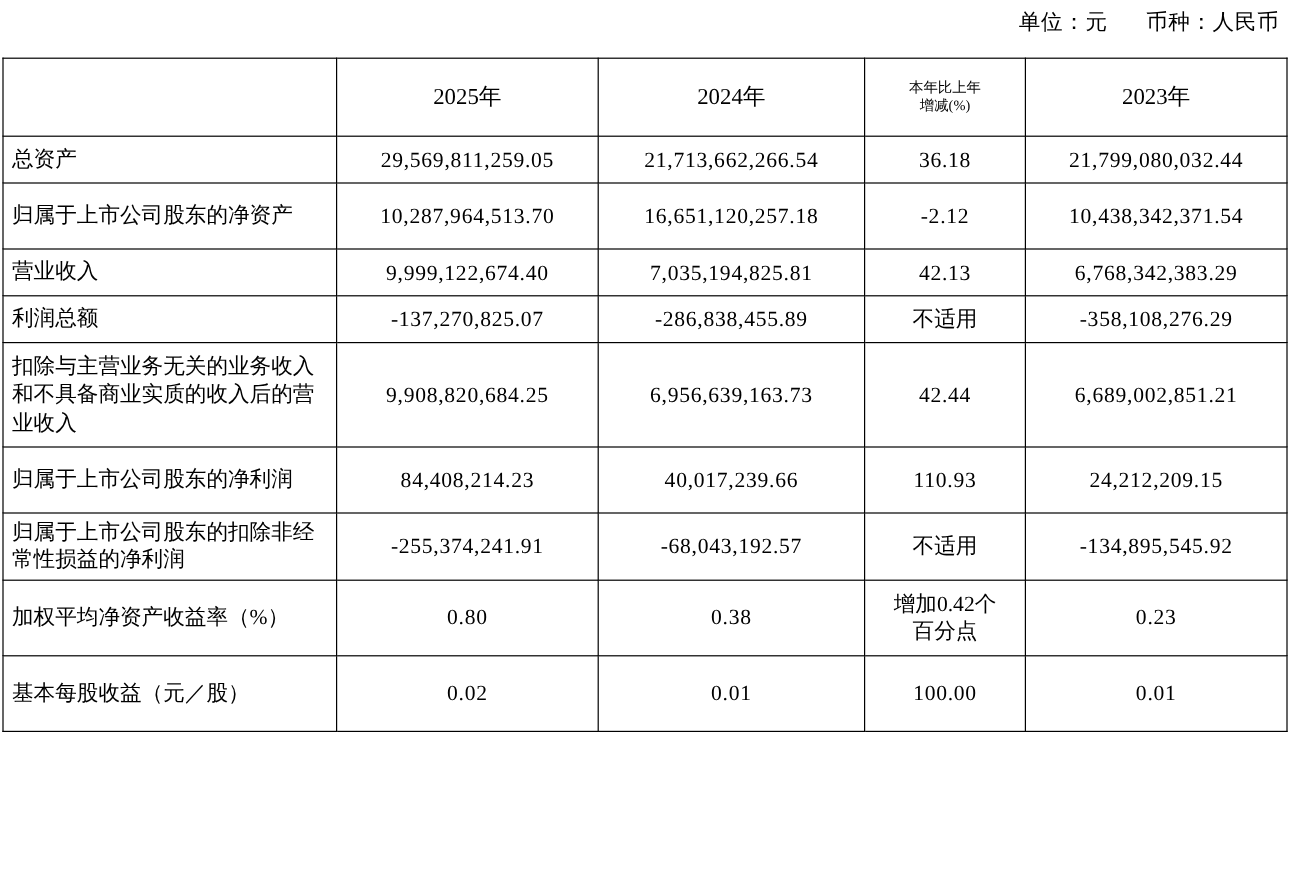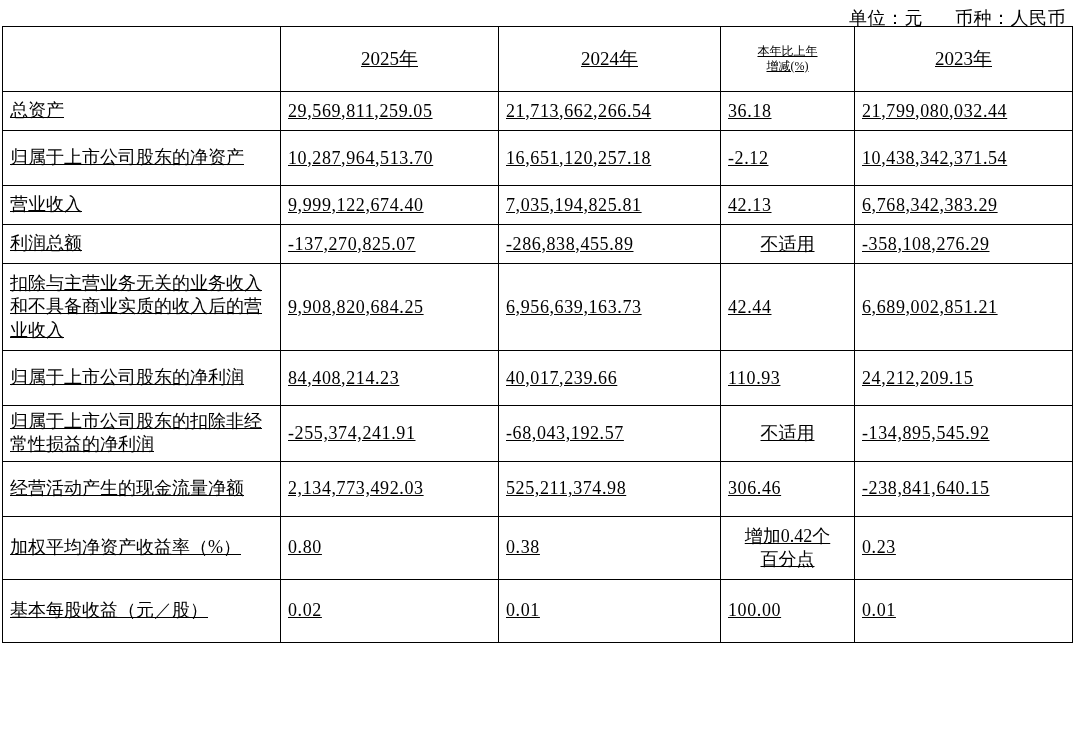--- a/index.html
+++ b/index.html
@@ -27,27 +27,26 @@
     font-size: 18px;
     letter-spacing: 0.5px;
     white-space: nowrap;
   }
   .unit-line .gap {
     display: inline-block;
     width: 22px;
   }
   table.fin {
     position: absolute;
-    top: 26px;
+    top: 48px;
     left: 2px;
     width: 1070px;
     border-collapse: collapse;
     table-layout: fixed;
     font-size: 18px;
-    text-decoration: underline;
   }
   table.fin td, table.fin th {
     border: 1px solid #000000;
     padding: 4px 7px;
     vertical-align: middle;
     font-weight: normal;
   }
   col.c-item { width: 278px; }
   col.c-y1   { width: 218px; }
   col.c-y2   { width: 222px; }
@@ -61,21 +60,21 @@
   }
   thead td.hdr-chg {
     font-size: 12px;
     line-height: 1.25;
   }
   td.item {
     text-align: left;
     line-height: 1.3;
   }
   td.num {
-    text-align: left;
+    text-align: center;
     font-family: "Liberation Serif", "DejaVu Serif", serif;
     letter-spacing: 0.6px;
     white-space: nowrap;
   }
   td.num.center {
     text-align: center;
     letter-spacing: 0;
   }
   td.chg-two {
     text-align: center;
@@ -169,27 +168,20 @@
       </tr>
 
       <tr class="h-two">
         <td class="item">归属于上市公司股东的扣除非经常性损益的净利润</td>
         <td class="num">-255,374,241.91</td>
         <td class="num">-68,043,192.57</td>
         <td class="num center">不适用</td>
         <td class="num">-134,895,545.92</td>
       </tr>
 
-      <tr class="h-two">
-        <td class="item">经营活动产生的现金流量净额</td>
-        <td class="num">2,134,773,492.03</td>
-        <td class="num">525,211,374.98</td>
-        <td class="num">306.46</td>
-        <td class="num">-238,841,640.15</td>
-      </tr>
 
       <tr class="h-tall">
         <td class="item">加权平均净资产收益率（%）</td>
         <td class="num">0.80</td>
         <td class="num">0.38</td>
         <td class="chg-two">
           <div>增加0.42个</div>
           <div>百分点</div>
         </td>
         <td class="num">0.23</td>

